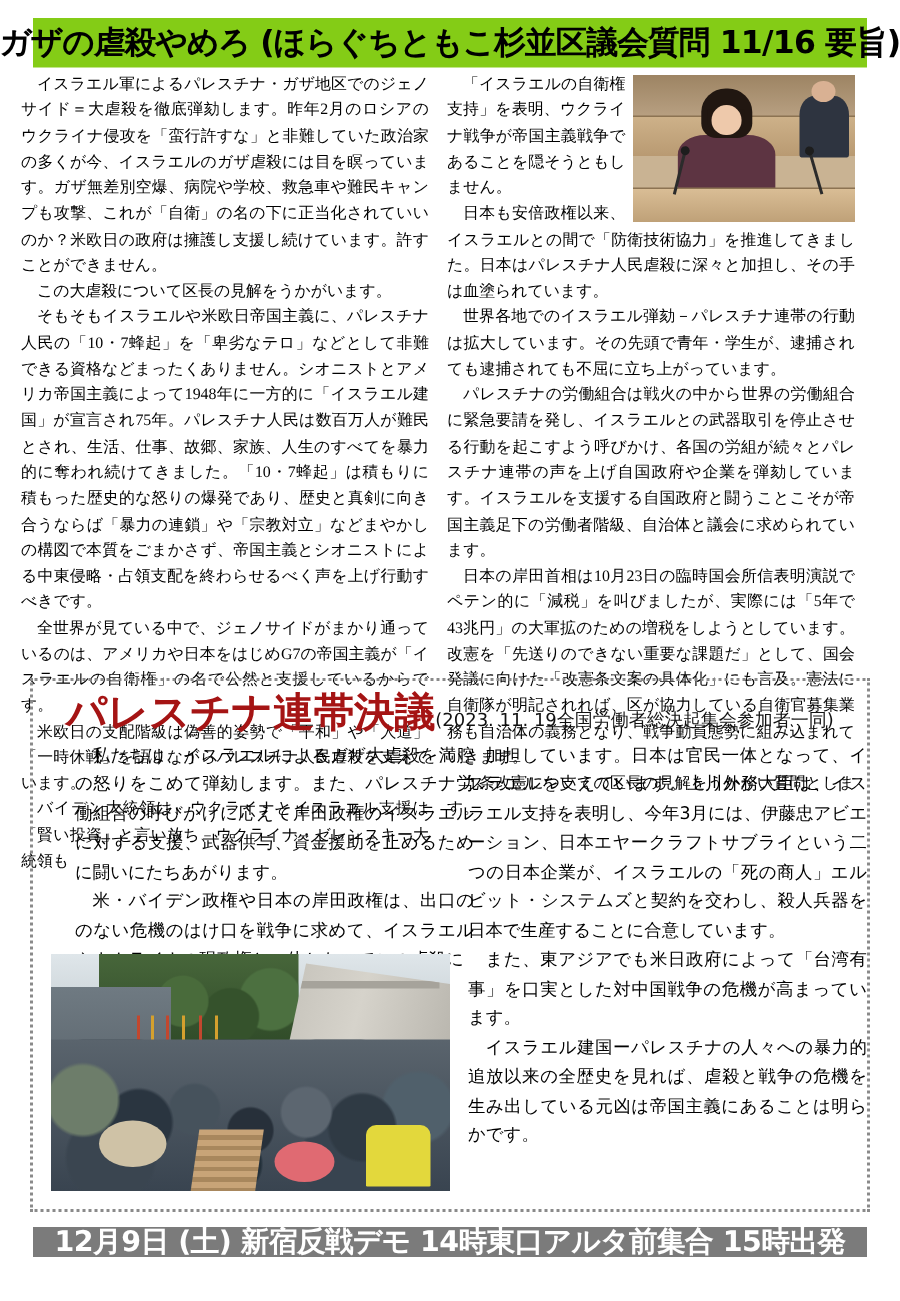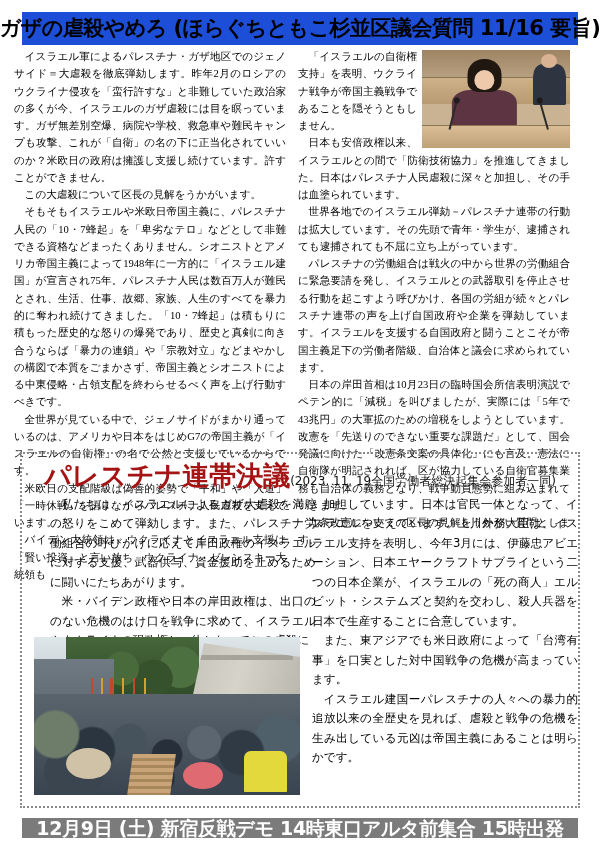--- a/index.html
+++ b/index.html
@@ -24,21 +24,21 @@
     padding: 0;
   }
 
   
   .headline-bar {
     position: absolute;
     left: 22px;
     top: 12px;
     width: 556px;
     height: 33px;
-    background: #1d4ed8;
+    background: #84cc16;
     display: flex;
     align-items: center;
     justify-content: center;
     box-sizing: border-box;
   }
   .headline-bar .headline-text {
     font-family: "DejaVu Sans", "Liberation Sans", sans-serif;
     font-weight: bold;
     font-size: 21px;
     letter-spacing: -0.5px;

